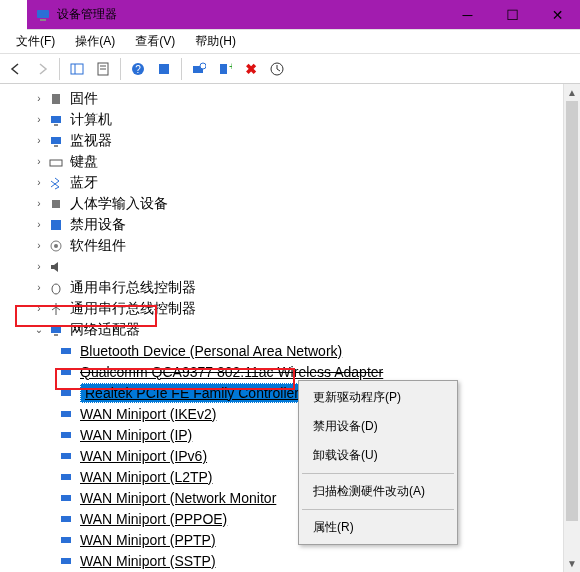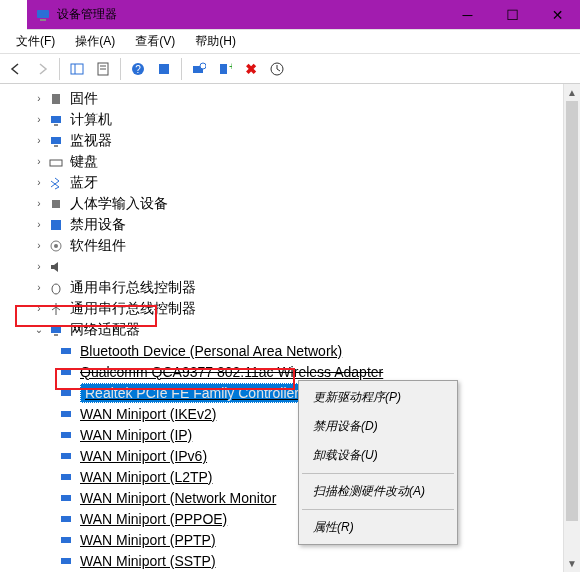--- a/index.html
+++ b/index.html
@@ -77,42 +77,41 @@
   .node .icon {
     width: 16px; height: 16px;
     margin-right: 6px;
     display: flex; align-items: center; justify-content: center;
   }
   .node .label { font-size: 14px; }
   .indent-1 { padding-left: 24px; }
   .indent-2 { padding-left: 50px; text-decoration: underline; }
   .selected {
     background: #0078d7;
-    color: #e5e5e5;
+    color: #000000;
     padding: 1px 4px;
     border: 1px dotted #fff;
     border-radius: 1px;
   }
   .strike { text-decoration: line-through; }
   .red-box {
     position: absolute;
     border: 2px solid #ec1c24;
     pointer-events: none;
     z-index: 20;
   }
   .context-menu {
     position: absolute;
     left: 298px; top: 380px;
     width: 160px;
     background: #f0f0f0;
     border: 1px solid #a0a0a0;
     box-shadow: 2px 2px 4px rgba(0,0,0,0.25);
     padding: 2px;
     z-index: 30;
-    font-style: italic;
   }
   .ctx-item {
     padding: 6px 12px;
     font-size: 12px;
   }
   .ctx-sep { height: 1px; background: #c0c0c0; margin: 3px 1px; }
   .scrollbar-v {
     position: absolute;
     right: 0; top: 84px; bottom: 0;
     width: 17px;

